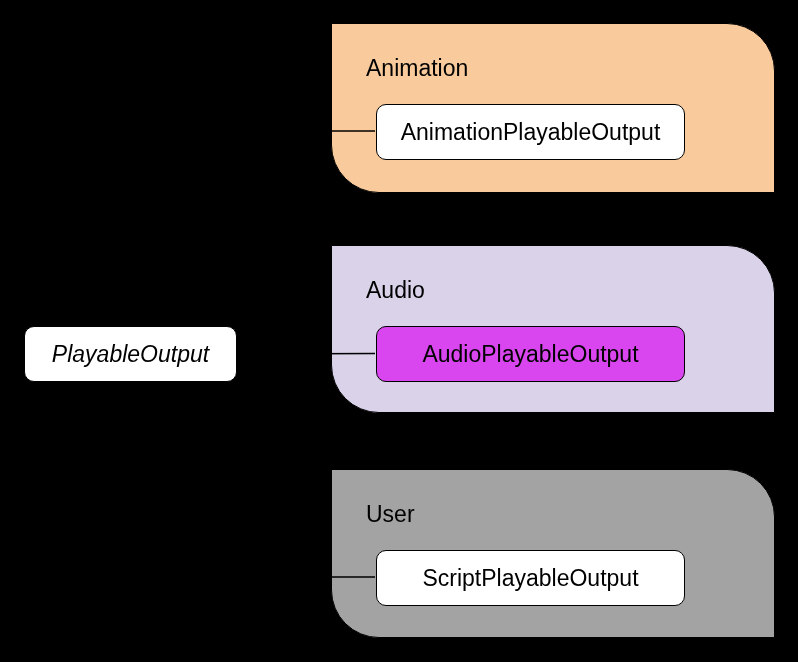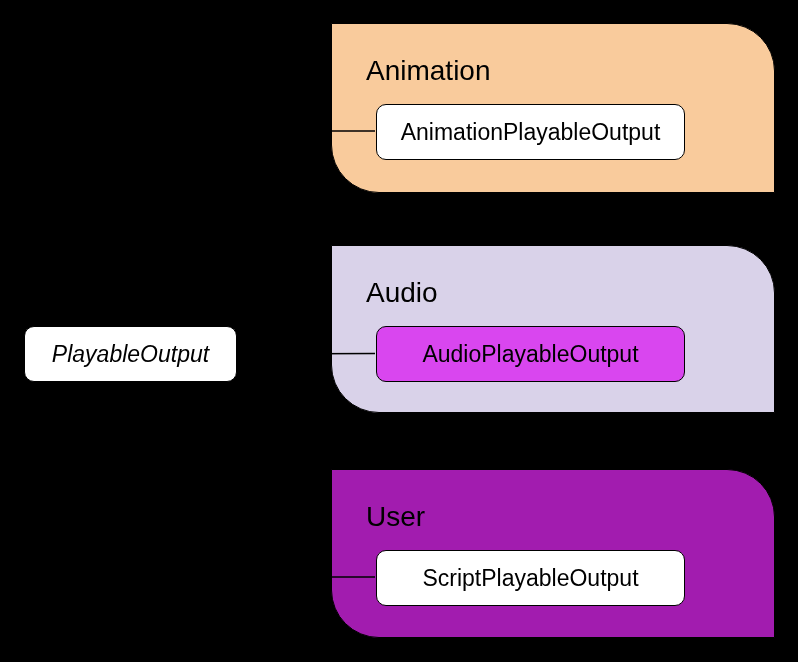--- a/index.html
+++ b/index.html
@@ -45,21 +45,21 @@
     
     border-radius: 0 48px 0 48px;
   }
   .group-animation { top: 23px;  height: 170px; }
   .group-audio     { top: 245px; height: 168px; }
   .group-user      { top: 469px; height: 169px; }
   .group-label {
     position: absolute;
     left: 34px;
     top: 31px;
-    font-size: 28px;
+    font-size: 23px;
     line-height: 1.15;
     white-space: nowrap;
   }
   .inner-node {
     left: 44px;
     top: 80px;
     width: 309px;
     height: 56px;
   }
   svg.edges {
@@ -91,21 +91,21 @@
     </div>
   </div>
 
   <div class="group group-audio" style="background-color: rgb(217, 210, 233); text-decoration: underline;">
     <div class="group-label">Audio</div>
     <div class="node inner-node" style="background-color: #d946ef;">
       <span>AudioPlayableOutput</span>
     </div>
   </div>
 
-  <div class="group group-user" style="background-color: #a21caf;">
+  <div class="group group-user" style="background-color: #a3a3a3;">
     <div class="group-label">User</div>
     <div class="node inner-node" style="background-color: rgb(255, 255, 255);">
       <span>ScriptPlayableOutput</span>
     </div>
   </div>
 
   <svg class="edges" viewBox="0 0 798 662" xmlns="http://www.w3.org/2000/svg">
     <polyline points="237,354 290,354 290,131 375,131" style="stroke: rgb(0, 0, 0);"></polyline>
     <polyline points="237,354 375,353.5" style="stroke: rgb(0, 0, 0);"></polyline>
     <polyline points="237,354 290,354 290,577 375,577" style="stroke: rgb(0, 0, 0);"></polyline>

